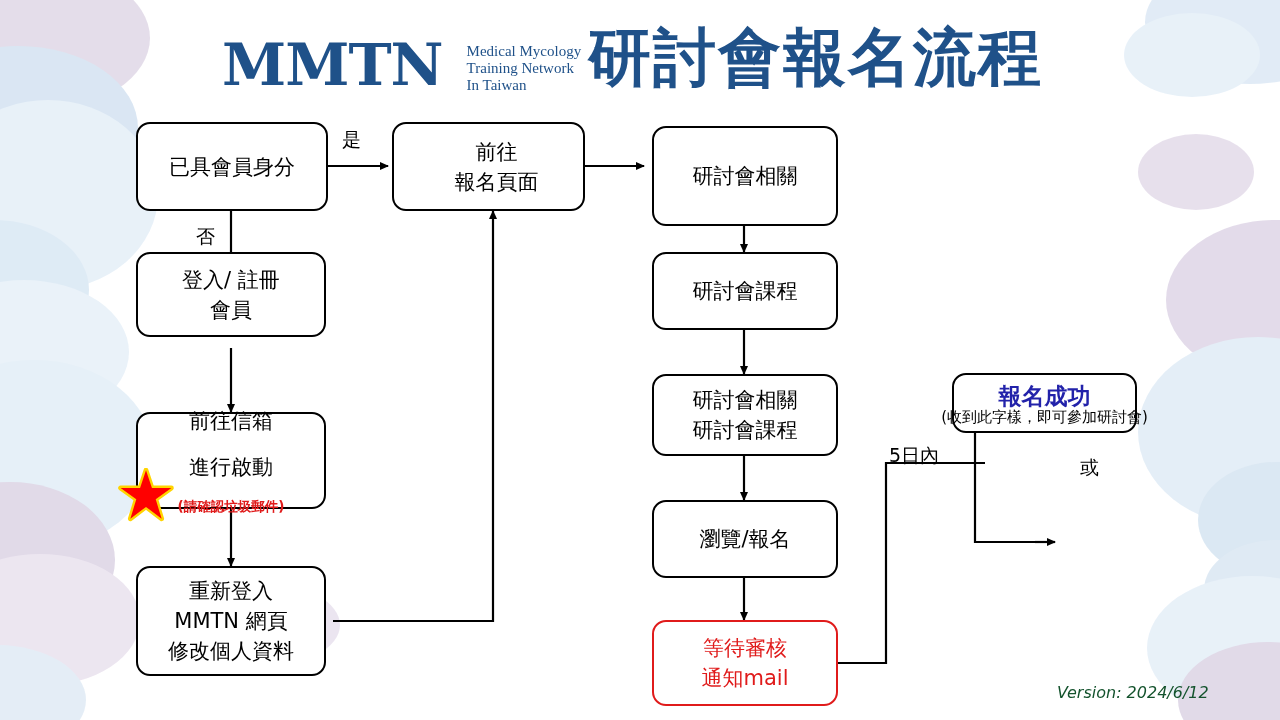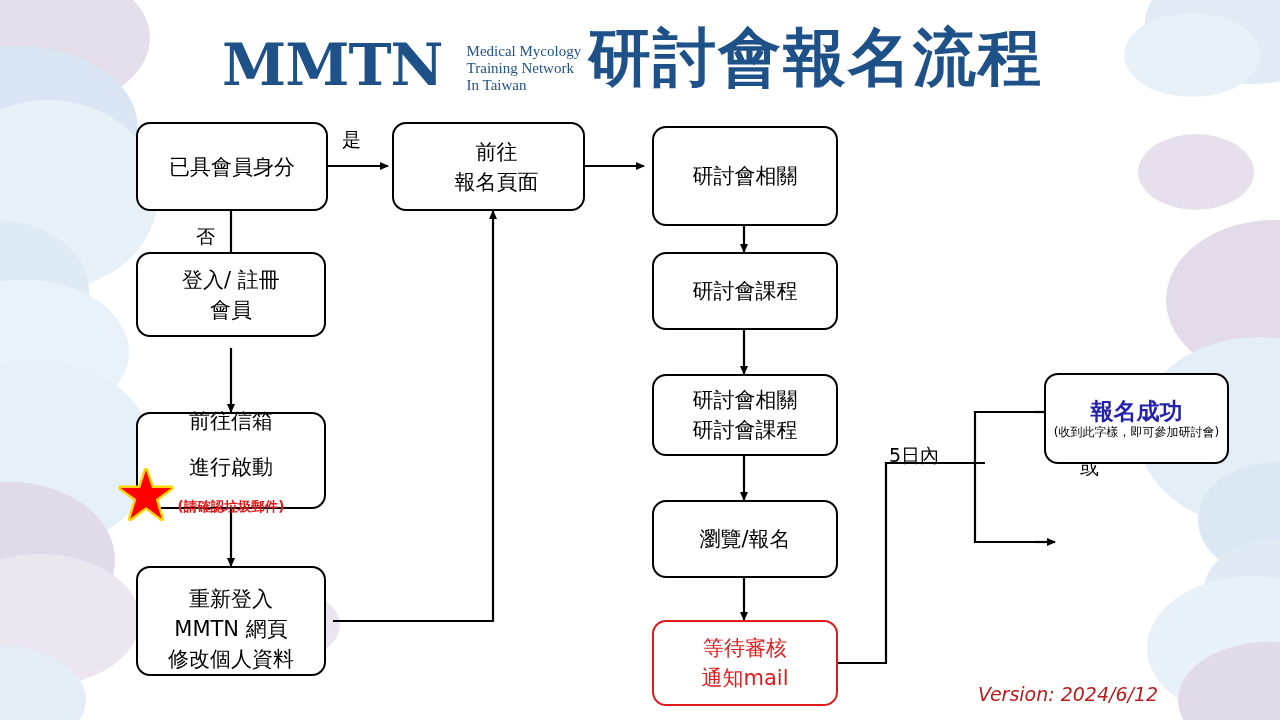--- a/index.html
+++ b/index.html
@@ -84,21 +84,21 @@
     line-height: 30px;
     z-index: 3;
   }
   .node.red {
     border-color: #e01b1b;
     color: #e01b1b;
   }
   .node .line { display: block; white-space: nowrap; }
   .node .note {
     display: block;
-    font-size: 12px;
+    font-size: 15px;
     line-height: 15px;
     white-space: nowrap;
     color: #000000;
   }
   .node .hl {
     display: block;
     font-size: 13.5px;
     line-height: 17px;
     font-weight: bold;
     color: #e01b1b;
@@ -134,25 +134,25 @@
     position: absolute;
     left: 118px;
     top: 468px;
     width: 56px;
     height: 54px;
     z-index: 5;
   }
   
   .version {
     position: absolute;
-    left: 978px;
+    left: 1057px;
     top: 683px;
     font-style: italic;
-    font-size: 19px;
-    color: #b91c1c;
+    font-size: 16px;
+    color: #14532d;
     z-index: 4;
     white-space: nowrap;
   }
 </style>
 </head>
 <body>
 
 <div id="stage">
 
   <svg id="bg-deco" viewBox="0 0 1280 720" xmlns="http://www.w3.org/2000/svg">
@@ -245,21 +245,21 @@
     <span class="line">登入/ 註冊</span>
     <span class="line">會員</span>
   </div>
 
   <div class="node" style="left:136px; top:412px; width:190px; height:97px;gap:16px;">
     <span class="line">前往信箱</span>
     <span class="line">進行啟動</span>
     <span class="hl">(請確認垃圾郵件)</span>
   </div>
 
-  <div class="node" style="left:136px; top:566px; width:190px; height:110px;justify-content:flex-end;">
+  <div class="node" style="left:136px; top:566px; width:190px; height:110px;">
     <span class="line">重新登入</span>
     <span class="line">MMTN 網頁</span>
     <span class="line">修改個人資料</span>
   </div>
 
   <svg id="star" viewBox="0 0 100 100" xmlns="http://www.w3.org/2000/svg">
     <polygon points="50,4 61,37 97,37 68,58 79,94 50,72 21,94 32,58 3,37 39,37" fill="#ff0000" stroke="#ffd400" stroke-width="9" stroke-linejoin="round"></polygon>
     <polygon points="50,4 61,37 97,37 68,58 79,94 50,72 21,94 32,58 3,37 39,37" fill="#ff0000"></polygon>
   </svg>
 
@@ -283,21 +283,21 @@
 
   <div class="node" style="left:652px; top:500px; width:186px; height:78px;">
     <span class="line">瀏覽/報名</span>
   </div>
 
   <div class="node red" style="left:652px; top:620px; width:186px; height:86px;">
     <span class="line">等待審核</span>
     <span class="line">通知mail</span>
   </div>
 
-  <div class="node" style="left:1044px; top:373px; width:185px; height:91px;">
+  <div class="node" style="left:952px; top:373px; width:185px; height:60px;">
     <span class="big-blue">報名成功</span>
     <span class="note">(收到此字樣，即可參加研討會)</span>
   </div>
 
 
   <div class="version">Version: 2024/6/12</div>
 
 </div>
 
 </body></html>

